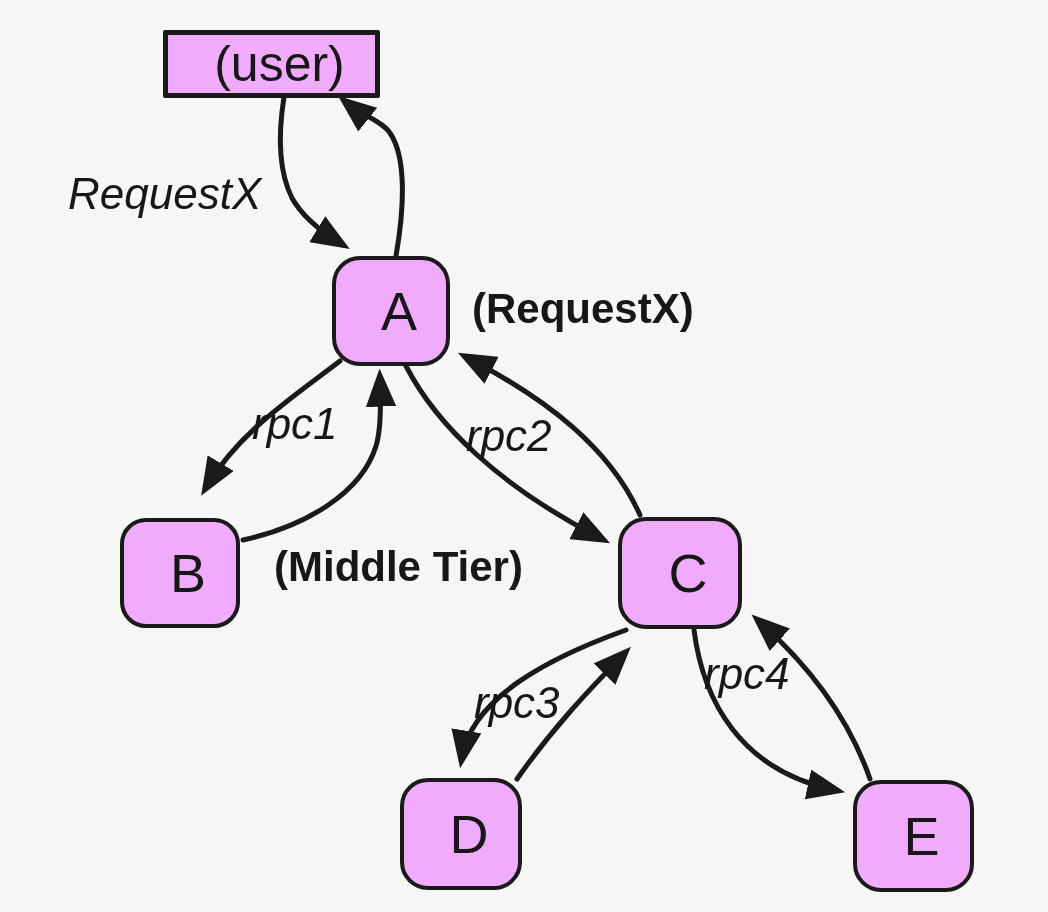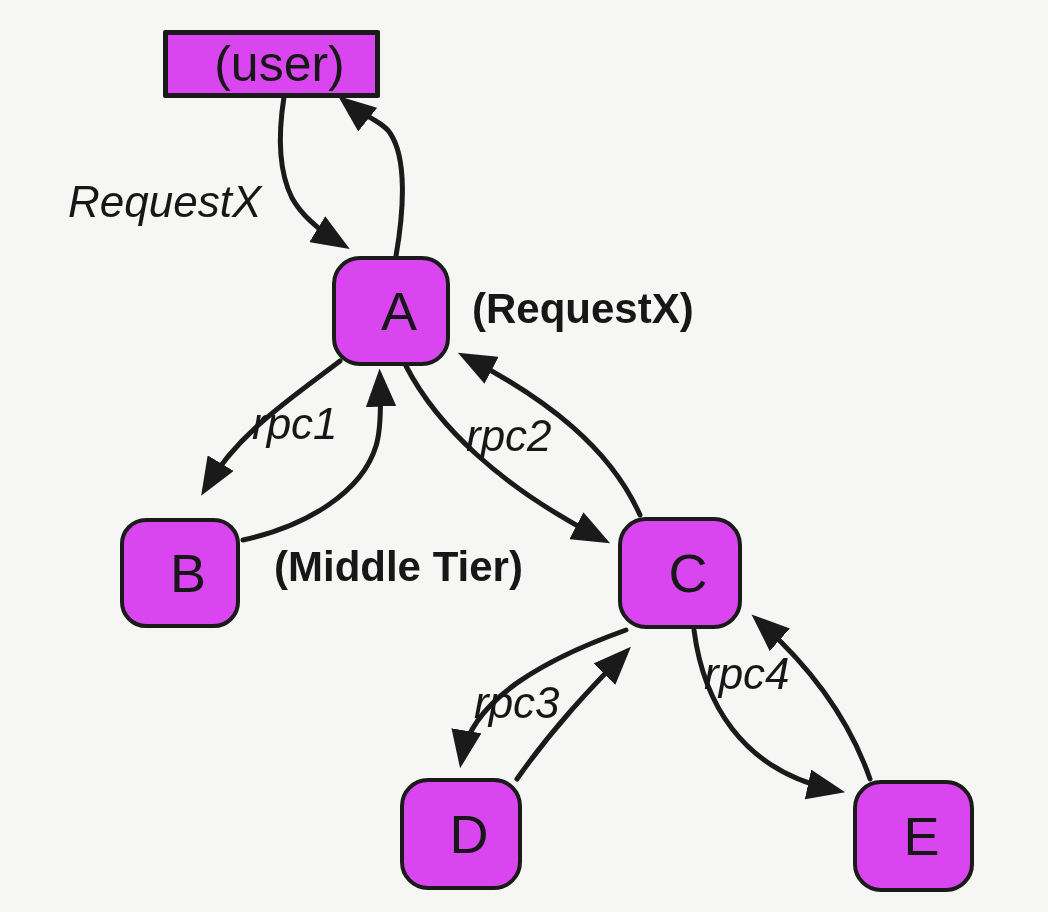--- a/index.html
+++ b/index.html
@@ -28,40 +28,40 @@
     stroke: #1a1a1a;
     stroke-width: 5;
     stroke-linecap: round;
   }
   .node {
     position: absolute;
     display: flex;
     align-items: center;
     justify-content: center;
     border: 4px solid #1a1a1a;
-    background: #d946ef;
+    background: #f0abfc;
     font-size: 54px;
     line-height: 1;
     box-sizing: border-box;
     padding-left: 16px;
   }
   .node-user { left: 163px; top: 30px;  width: 217px; height: 68px; border-width: 5px; border-radius: 2px; font-size: 50px; }
   .node-a    { left: 332px; top: 256px; width: 118px; height: 110px; border-radius: 28px; }
   .node-b    { left: 120px; top: 518px; width: 120px; height: 110px; border-radius: 26px; }
   .node-c    { left: 618px; top: 517px; width: 124px; height: 112px; border-radius: 28px; }
   .node-d    { left: 400px; top: 778px; width: 122px; height: 112px; border-radius: 28px; }
   .node-e    { left: 853px; top: 780px; width: 121px; height: 112px; border-radius: 28px; }
   .lbl {
     position: absolute;
     white-space: nowrap;
     line-height: 1;
   }
   .lbl-italic { font-style: italic; font-size: 44px; }
   .lbl-bold   { font-weight: bold;  font-size: 42px; }
-  .lbl-request  { left: 68px;  top: 180px; text-align: center; }
+  .lbl-request  { left: 68px;  top: 172px; text-align: center; }
   .lbl-reply    { left: 395px; top: 120px; }
   .lbl-frontend { left: 472px; top: 288px; }
   .lbl-rpc1     { left: 252px; top: 396px; margin-top: 6px; }
   .lbl-rpc2     { left: 458px; top: 414px; margin-left: 8px; }
   .lbl-middle   { left: 274px; top: 546px; }
   .lbl-rpc3     { left: 474px; top: 662px; margin-top: 19px; }
   .lbl-rpc4     { left: 704px; top: 652px; }
   .lbl-backend  { left: 560px; top: 806px; }
   .watermark {
     position: absolute;

